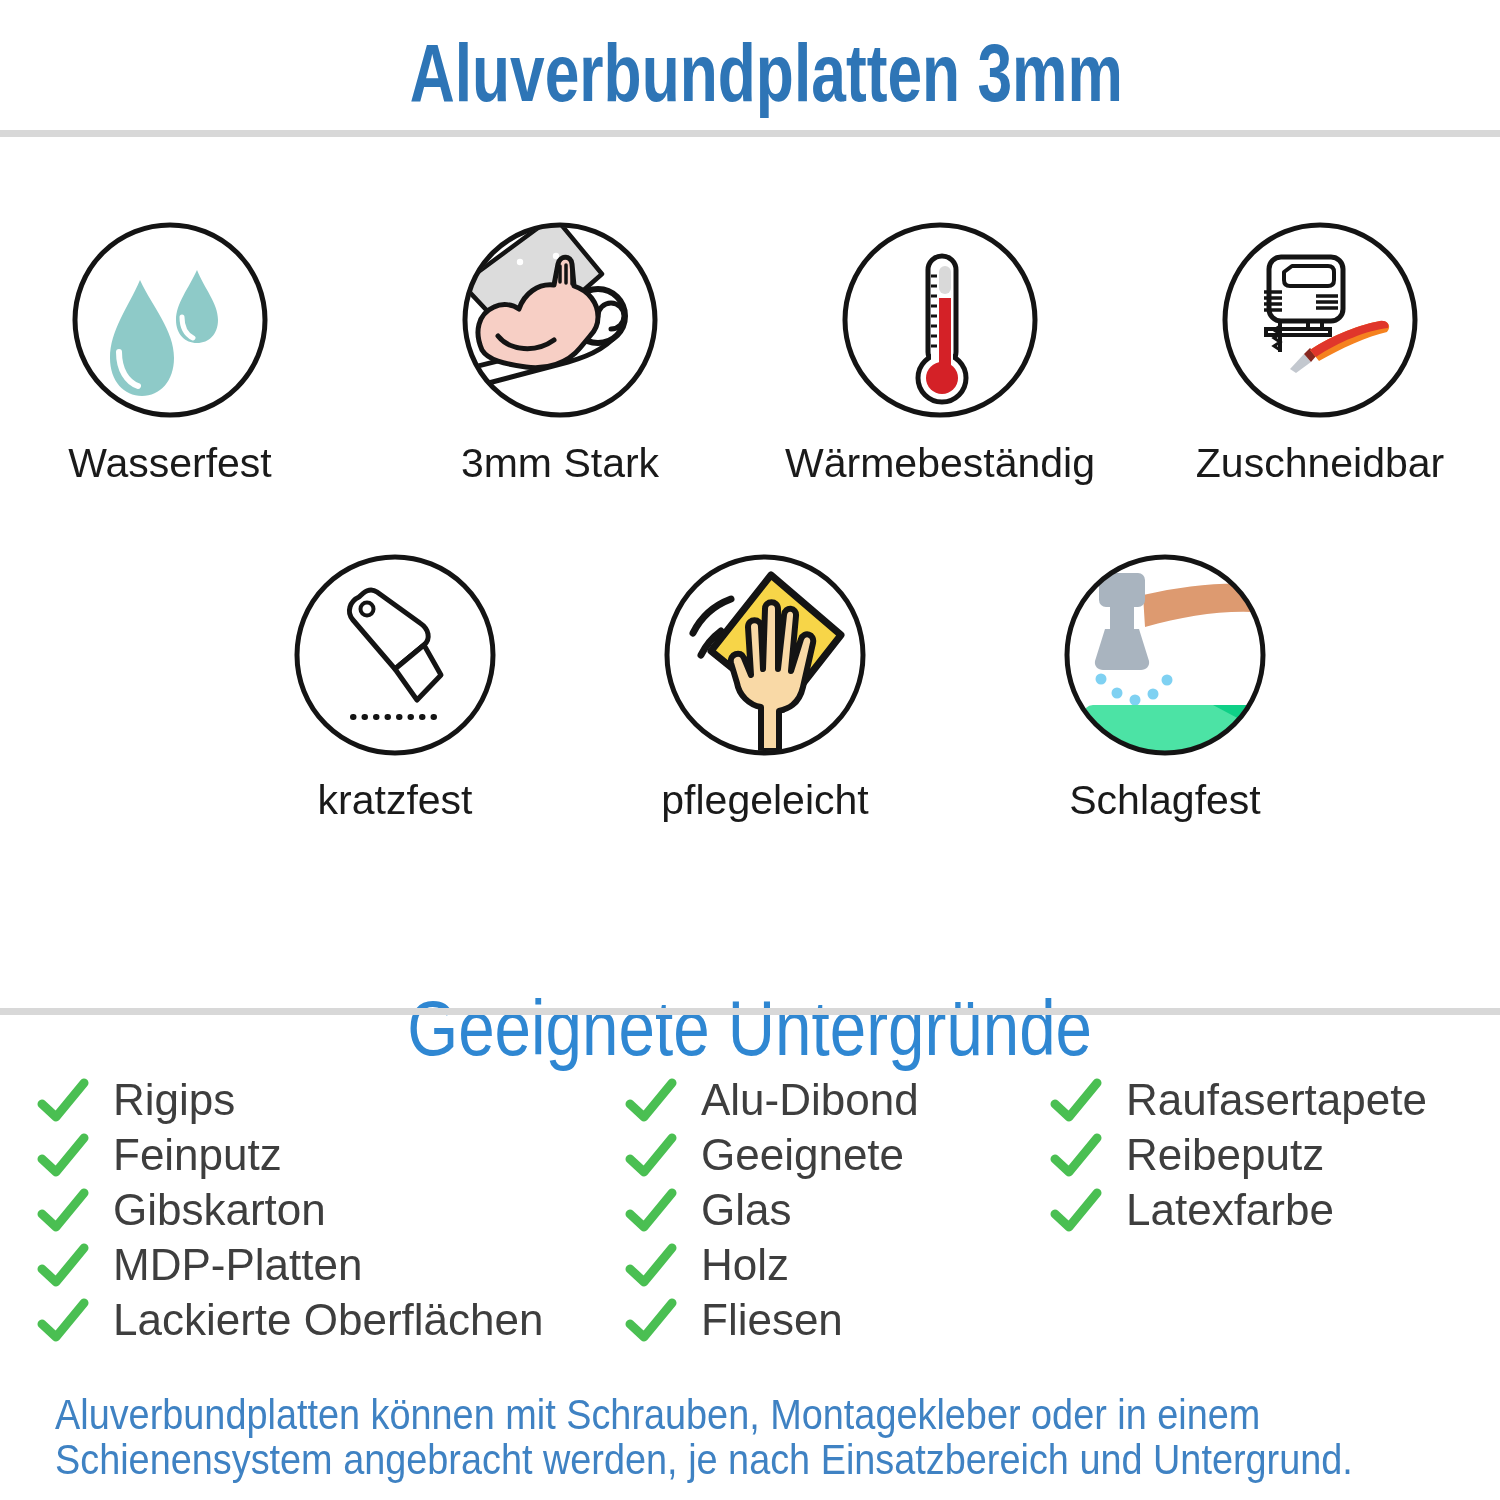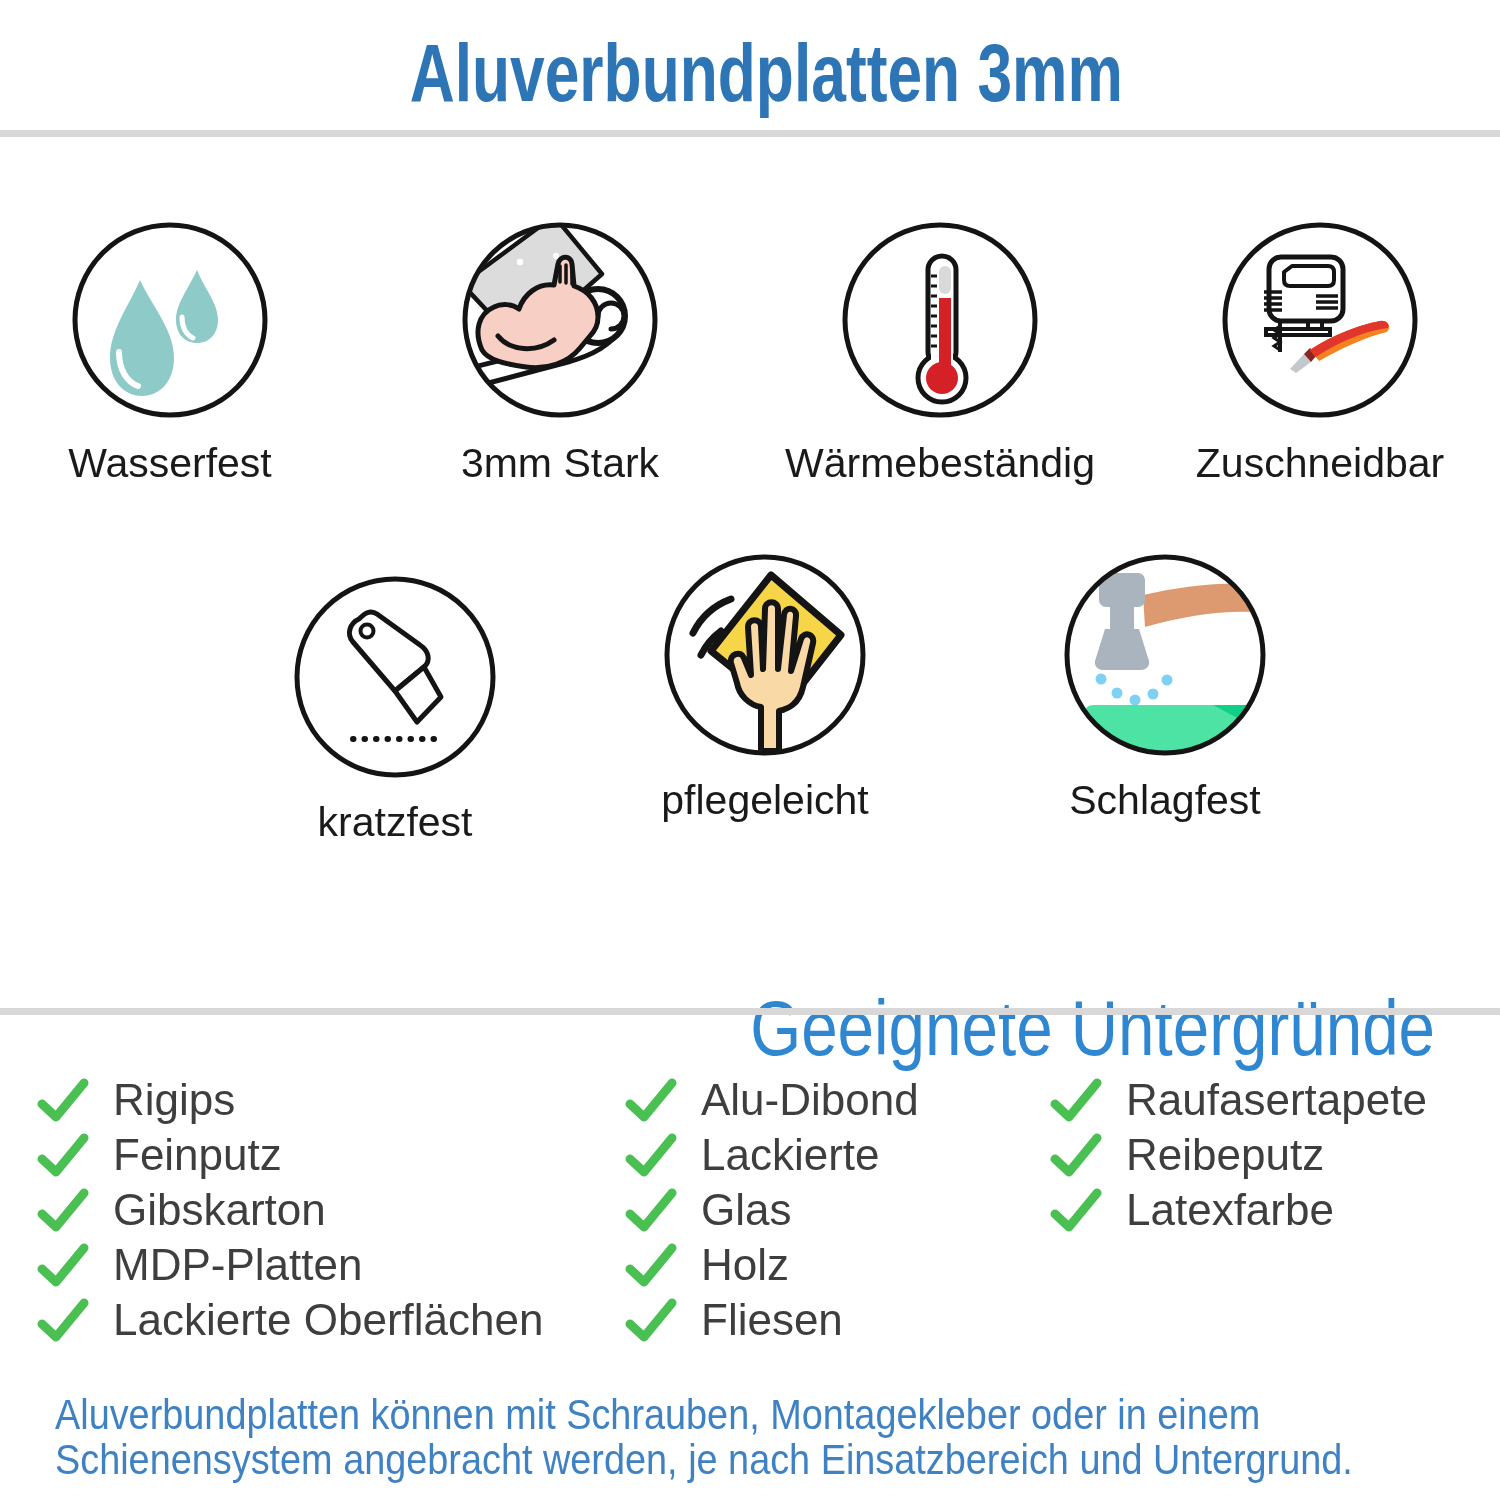--- a/index.html
+++ b/index.html
@@ -19,25 +19,25 @@
   .feature.r2{width:204px;}
   .feature .iconbox{display:block;}
   .feature .flabel{position:absolute;top:218px;left:50%;transform:translateX(-50%);
     white-space:nowrap;font-size:41px;font-weight:500;color:#1a1a1a;text-align:center;}
   .feature.r2 .flabel{top:224px;}
 
   .f-r1-1{left:72px;top:222px;}
   .f-r1-2{left:462px;top:222px;}
   .f-r1-3{left:842px;top:222px;}
   .f-r1-4{left:1222px;top:222px;}
-  .f-r2-1{left:293px;top:575px;}
+  .f-r2-1{left:293px;top:553px;}
   .f-r2-2{left:663px;top:553px;}
   .f-r2-3{left:1053px;top:553px;margin-left:10px;}
 
-  .subtitle-wrap{position:absolute;top:918px;left:0;width:1500px;text-align:right;}
+  .subtitle-wrap{position:absolute;top:918px;left:0;width:1500px;text-align:center;}
   .subtitle{color:#2f87d2;font-size:78px;font-weight:500;white-space:nowrap;
     display:inline-block;transform:scaleX(0.84);transform-origin:center;}
 
   .substrates{position:absolute;top:1072px;left:37px;display:flex;}
   .sub-col{display:flex;flex-direction:column;}
   .sub-col.c1{width:588px;}
   .sub-col.c2{width:425px;text-align:right;}
   .sub-item{display:flex;align-items:center;height:55px;}
   .sub-item .chk{flex:0 0 auto;margin-right:24px;display:block;}
   .sub-item .txt{font-size:44px;font-weight:500;color:#3e3e3e;white-space:nowrap;}
@@ -220,21 +220,21 @@
     <div class="sub-item">
       <svg class="chk" width="52" height="44" viewBox="0 0 52 44">
           <path d="M5 26 L19 39 L47 5" fill="none" stroke="#4abf52" stroke-width="9" stroke-linecap="round" stroke-linejoin="round"></path>
         </svg>
       <span class="txt">Alu-Dibond</span>
     </div>
     <div class="sub-item">
       <svg class="chk" width="52" height="44" viewBox="0 0 52 44">
           <path d="M5 26 L19 39 L47 5" fill="none" stroke="#4abf52" stroke-width="9" stroke-linecap="round" stroke-linejoin="round"></path>
         </svg>
-      <span class="txt">Lackierte</span>
+      <span class="txt">Geeignete</span>
     </div>
     <div class="sub-item">
       <svg class="chk" width="52" height="44" viewBox="0 0 52 44">
           <path d="M5 26 L19 39 L47 5" fill="none" stroke="#4abf52" stroke-width="9" stroke-linecap="round" stroke-linejoin="round"></path>
         </svg>
       <span class="txt">Glas</span>
     </div>
     <div class="sub-item">
       <svg class="chk" width="52" height="44" viewBox="0 0 52 44">
           <path d="M5 26 L19 39 L47 5" fill="none" stroke="#4abf52" stroke-width="9" stroke-linecap="round" stroke-linejoin="round"></path>

